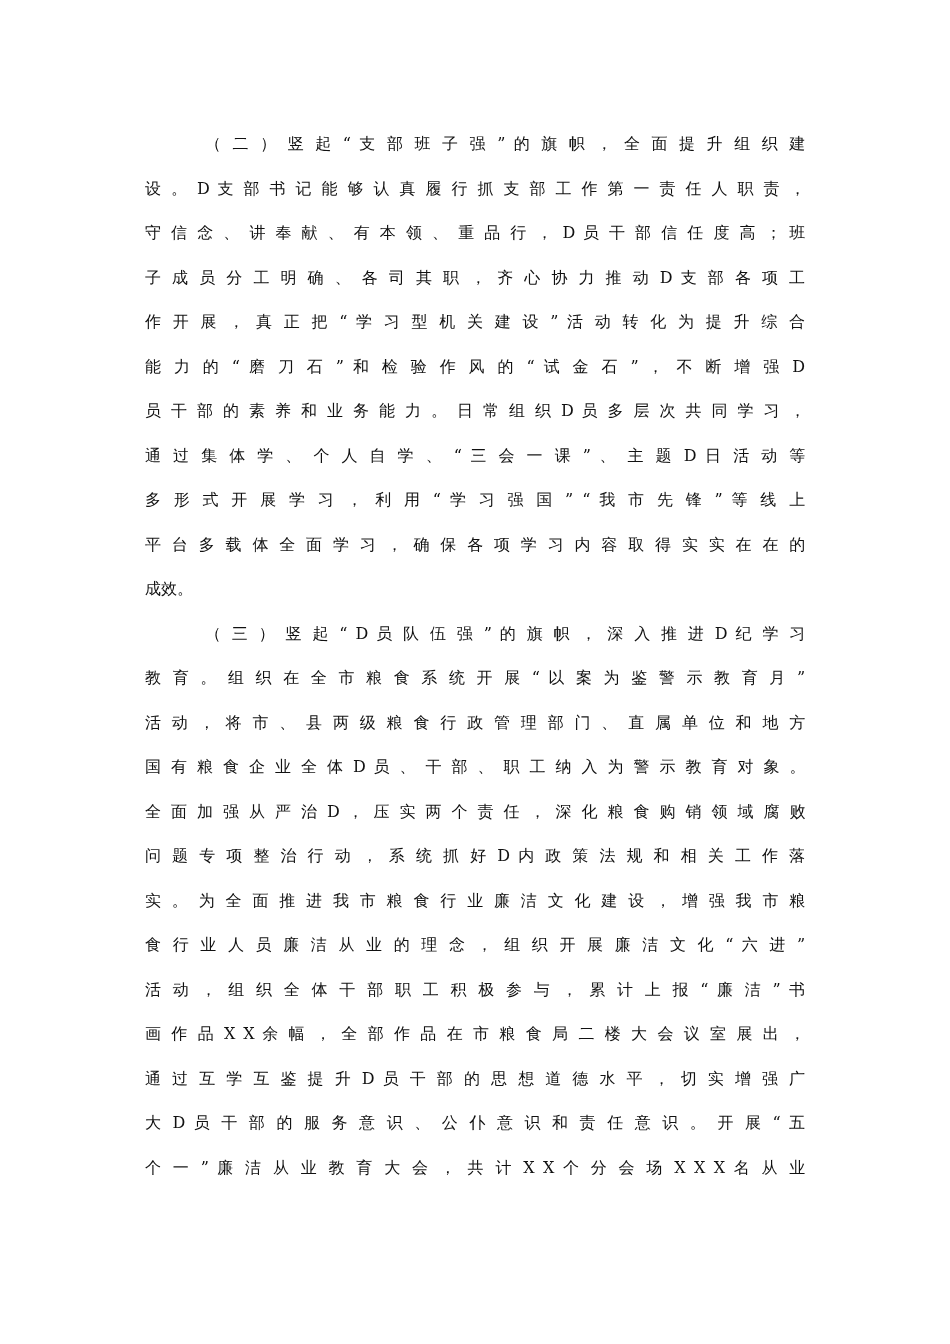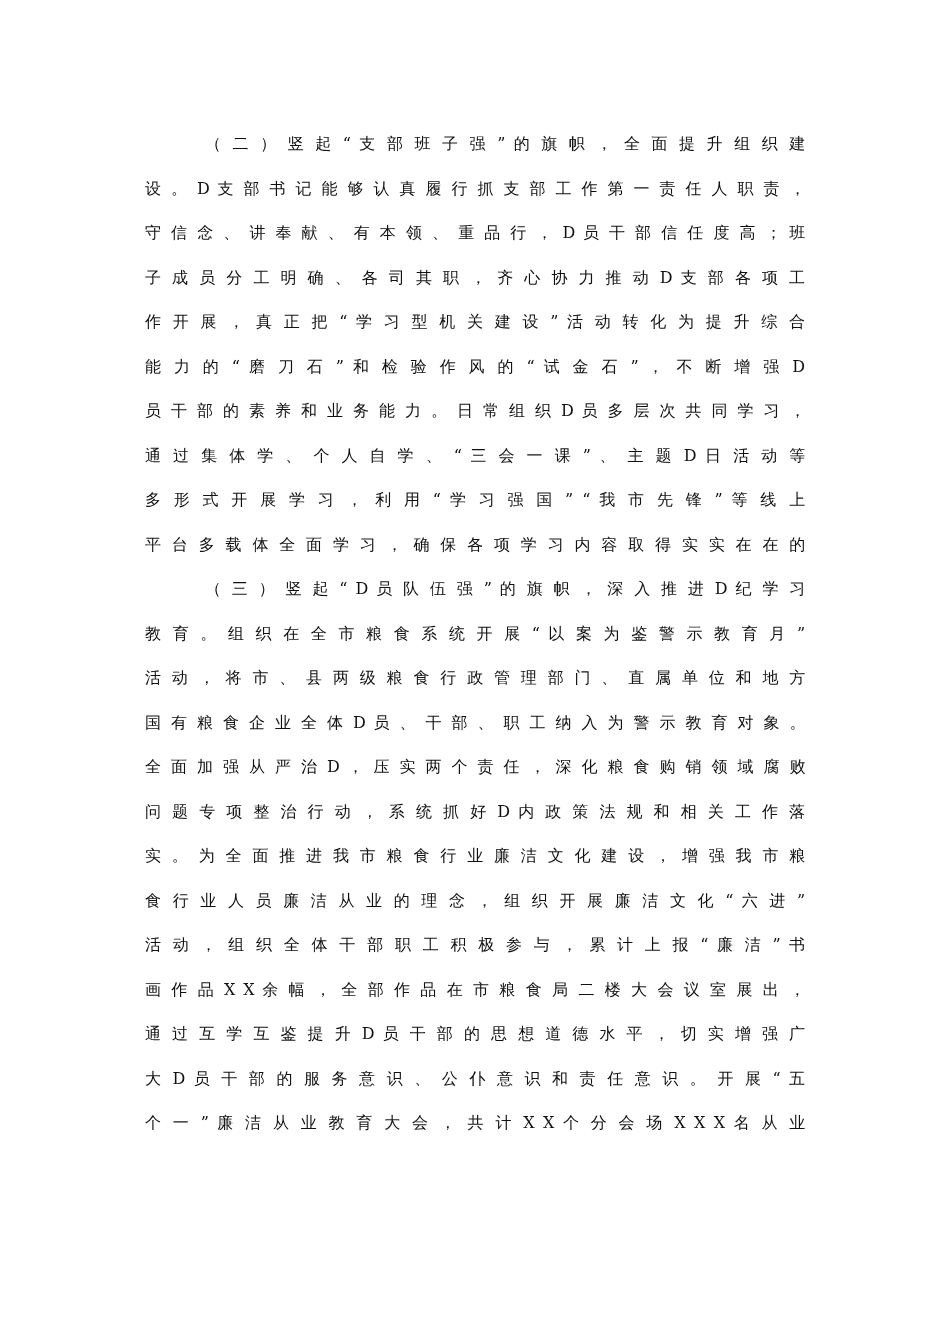--- a/index.html
+++ b/index.html
@@ -35,20 +35,21 @@
       <div class="line heading indent" style="white-space: normal;"><span class="seg">（</span> <span class="seg">二</span> <span class="seg">）</span> <span class="seg">竖</span> <span class="seg">起</span> <span class="seg">“</span> <span class="seg">支</span> <span class="seg">部</span> <span class="seg">班</span> <span class="seg">子</span> <span class="seg">强</span> <span class="seg">”</span> <span class="seg">的</span> <span class="seg">旗</span> <span class="seg">帜</span> <span class="seg">，</span> <span class="seg">全</span> <span class="seg">面</span> <span class="seg">提</span> <span class="seg">升</span> <span class="seg">组</span> <span class="seg">织</span> <span class="seg">建</span> </div>
       <div class="line" style="white-space: normal;"><span class="seg">设</span> <span class="seg">。</span> <span class="seg">D</span> <span class="seg">支</span> <span class="seg">部</span> <span class="seg">书</span> <span class="seg">记</span> <span class="seg">能</span> <span class="seg">够</span> <span class="seg">认</span> <span class="seg">真</span> <span class="seg">履</span> <span class="seg">行</span> <span class="seg">抓</span> <span class="seg">支</span> <span class="seg">部</span> <span class="seg">工</span> <span class="seg">作</span> <span class="seg">第</span> <span class="seg">一</span> <span class="seg">责</span> <span class="seg">任</span> <span class="seg">人</span> <span class="seg">职</span> <span class="seg">责</span> <span class="seg">，</span> </div>
       <div class="line" style="white-space: normal;"><span class="seg">守</span> <span class="seg">信</span> <span class="seg">念</span> <span class="seg">、</span> <span class="seg">讲</span> <span class="seg">奉</span> <span class="seg">献</span> <span class="seg">、</span> <span class="seg">有</span> <span class="seg">本</span> <span class="seg">领</span> <span class="seg">、</span> <span class="seg">重</span> <span class="seg">品</span> <span class="seg">行</span> <span class="seg">，</span> <span class="seg">D</span> <span class="seg">员</span> <span class="seg">干</span> <span class="seg">部</span> <span class="seg">信</span> <span class="seg">任</span> <span class="seg">度</span> <span class="seg">高</span> <span class="seg">；</span> <span class="seg">班</span> </div>
       <div class="line" style="white-space: normal;"><span class="seg">子</span> <span class="seg">成</span> <span class="seg">员</span> <span class="seg">分</span> <span class="seg">工</span> <span class="seg">明</span> <span class="seg">确</span> <span class="seg">、</span> <span class="seg">各</span> <span class="seg">司</span> <span class="seg">其</span> <span class="seg">职</span> <span class="seg">，</span> <span class="seg">齐</span> <span class="seg">心</span> <span class="seg">协</span> <span class="seg">力</span> <span class="seg">推</span> <span class="seg">动</span> <span class="seg">D</span> <span class="seg">支</span> <span class="seg">部</span> <span class="seg">各</span> <span class="seg">项</span> <span class="seg">工</span> </div>
       <div class="line" style="white-space: normal;"><span class="seg">作</span> <span class="seg">开</span> <span class="seg">展</span> <span class="seg">，</span> <span class="seg">真</span> <span class="seg">正</span> <span class="seg">把</span> <span class="seg">“</span> <span class="seg">学</span> <span class="seg">习</span> <span class="seg">型</span> <span class="seg">机</span> <span class="seg">关</span> <span class="seg">建</span> <span class="seg">设</span> <span class="seg">”</span> <span class="seg">活</span> <span class="seg">动</span> <span class="seg">转</span> <span class="seg">化</span> <span class="seg">为</span> <span class="seg">提</span> <span class="seg">升</span> <span class="seg">综</span> <span class="seg">合</span> </div>
       <div class="line" style="white-space: normal;"><span class="seg">能</span> <span class="seg">力</span> <span class="seg">的</span> <span class="seg">“</span> <span class="seg">磨</span> <span class="seg">刀</span> <span class="seg">石</span> <span class="seg">”</span> <span class="seg">和</span> <span class="seg">检</span> <span class="seg">验</span> <span class="seg">作</span> <span class="seg">风</span> <span class="seg">的</span> <span class="seg">“</span> <span class="seg">试</span> <span class="seg">金</span> <span class="seg">石</span> <span class="seg">”</span> <span class="seg">，</span> <span class="seg">不</span> <span class="seg">断</span> <span class="seg">增</span> <span class="seg">强</span> <span class="seg">D</span> </div>
       <div class="line" style="white-space: normal;"><span class="seg">员</span> <span class="seg">干</span> <span class="seg">部</span> <span class="seg">的</span> <span class="seg">素</span> <span class="seg">养</span> <span class="seg">和</span> <span class="seg">业</span> <span class="seg">务</span> <span class="seg">能</span> <span class="seg">力</span> <span class="seg">。</span> <span class="seg">日</span> <span class="seg">常</span> <span class="seg">组</span> <span class="seg">织</span> <span class="seg">D</span> <span class="seg">员</span> <span class="seg">多</span> <span class="seg">层</span> <span class="seg">次</span> <span class="seg">共</span> <span class="seg">同</span> <span class="seg">学</span> <span class="seg">习</span> <span class="seg">，</span> </div>
       <div class="line" style="white-space: normal;"><span class="seg">通</span> <span class="seg">过</span> <span class="seg">集</span> <span class="seg">体</span> <span class="seg">学</span> <span class="seg">、</span> <span class="seg">个</span> <span class="seg">人</span> <span class="seg">自</span> <span class="seg">学</span> <span class="seg">、</span> <span class="seg">“</span> <span class="seg">三</span> <span class="seg">会</span> <span class="seg">一</span> <span class="seg">课</span> <span class="seg">”</span> <span class="seg">、</span> <span class="seg">主</span> <span class="seg">题</span> <span class="seg">D</span> <span class="seg">日</span> <span class="seg">活</span> <span class="seg">动</span> <span class="seg">等</span> </div>
       <div class="line" style="white-space: normal;"><span class="seg">多</span> <span class="seg">形</span> <span class="seg">式</span> <span class="seg">开</span> <span class="seg">展</span> <span class="seg">学</span> <span class="seg">习</span> <span class="seg">，</span> <span class="seg">利</span> <span class="seg">用</span> <span class="seg">“</span> <span class="seg">学</span> <span class="seg">习</span> <span class="seg">强</span> <span class="seg">国</span> <span class="seg">”</span> <span class="seg">“</span> <span class="seg">我</span> <span class="seg">市</span> <span class="seg">先</span> <span class="seg">锋</span> <span class="seg">”</span> <span class="seg">等</span> <span class="seg">线</span> <span class="seg">上</span> </div>
       <div class="line" style="white-space: normal;"><span class="seg">平</span> <span class="seg">台</span> <span class="seg">多</span> <span class="seg">载</span> <span class="seg">体</span> <span class="seg">全</span> <span class="seg">面</span> <span class="seg">学</span> <span class="seg">习</span> <span class="seg">，</span> <span class="seg">确</span> <span class="seg">保</span> <span class="seg">各</span> <span class="seg">项</span> <span class="seg">学</span> <span class="seg">习</span> <span class="seg">内</span> <span class="seg">容</span> <span class="seg">取</span> <span class="seg">得</span> <span class="seg">实</span> <span class="seg">实</span> <span class="seg">在</span> <span class="seg">在</span> <span class="seg">的</span> </div>
+      <div class="line last">成效。</div>
     </div>
 
     <div>
       <div class="line heading indent" style="white-space: normal;"><span class="seg">（</span> <span class="seg">三</span> <span class="seg">）</span> <span class="seg">竖</span> <span class="seg">起</span> <span class="seg">“</span> <span class="seg">D</span> <span class="seg">员</span> <span class="seg">队</span> <span class="seg">伍</span> <span class="seg">强</span> <span class="seg">”</span> <span class="seg">的</span> <span class="seg">旗</span> <span class="seg">帜</span> <span class="seg">，</span> <span class="seg">深</span> <span class="seg">入</span> <span class="seg">推</span> <span class="seg">进</span> <span class="seg">D</span> <span class="seg">纪</span> <span class="seg">学</span> <span class="seg">习</span> </div>
       <div class="line" style="white-space: normal;"><span class="seg">教</span> <span class="seg">育</span> <span class="seg">。</span> <span class="seg">组</span> <span class="seg">织</span> <span class="seg">在</span> <span class="seg">全</span> <span class="seg">市</span> <span class="seg">粮</span> <span class="seg">食</span> <span class="seg">系</span> <span class="seg">统</span> <span class="seg">开</span> <span class="seg">展</span> <span class="seg">“</span> <span class="seg">以</span> <span class="seg">案</span> <span class="seg">为</span> <span class="seg">鉴</span> <span class="seg">警</span> <span class="seg">示</span> <span class="seg">教</span> <span class="seg">育</span> <span class="seg">月</span> <span class="seg">”</span> </div>
       <div class="line" style="white-space: normal;"><span class="seg">活</span> <span class="seg">动</span> <span class="seg">，</span> <span class="seg">将</span> <span class="seg">市</span> <span class="seg">、</span> <span class="seg">县</span> <span class="seg">两</span> <span class="seg">级</span> <span class="seg">粮</span> <span class="seg">食</span> <span class="seg">行</span> <span class="seg">政</span> <span class="seg">管</span> <span class="seg">理</span> <span class="seg">部</span> <span class="seg">门</span> <span class="seg">、</span> <span class="seg">直</span> <span class="seg">属</span> <span class="seg">单</span> <span class="seg">位</span> <span class="seg">和</span> <span class="seg">地</span> <span class="seg">方</span> </div>
       <div class="line" style="white-space: normal;"><span class="seg">国</span> <span class="seg">有</span> <span class="seg">粮</span> <span class="seg">食</span> <span class="seg">企</span> <span class="seg">业</span> <span class="seg">全</span> <span class="seg">体</span> <span class="seg">D</span> <span class="seg">员</span> <span class="seg">、</span> <span class="seg">干</span> <span class="seg">部</span> <span class="seg">、</span> <span class="seg">职</span> <span class="seg">工</span> <span class="seg">纳</span> <span class="seg">入</span> <span class="seg">为</span> <span class="seg">警</span> <span class="seg">示</span> <span class="seg">教</span> <span class="seg">育</span> <span class="seg">对</span> <span class="seg">象</span> <span class="seg">。</span> </div>
       <div class="line" style="white-space: normal;"><span class="seg">全</span> <span class="seg">面</span> <span class="seg">加</span> <span class="seg">强</span> <span class="seg">从</span> <span class="seg">严</span> <span class="seg">治</span> <span class="seg">D</span> <span class="seg">，</span> <span class="seg">压</span> <span class="seg">实</span> <span class="seg">两</span> <span class="seg">个</span> <span class="seg">责</span> <span class="seg">任</span> <span class="seg">，</span> <span class="seg">深</span> <span class="seg">化</span> <span class="seg">粮</span> <span class="seg">食</span> <span class="seg">购</span> <span class="seg">销</span> <span class="seg">领</span> <span class="seg">域</span> <span class="seg">腐</span> <span class="seg">败</span> </div>
       <div class="line" style="white-space: normal;"><span class="seg">问</span> <span class="seg">题</span> <span class="seg">专</span> <span class="seg">项</span> <span class="seg">整</span> <span class="seg">治</span> <span class="seg">行</span> <span class="seg">动</span> <span class="seg">，</span> <span class="seg">系</span> <span class="seg">统</span> <span class="seg">抓</span> <span class="seg">好</span> <span class="seg">D</span> <span class="seg">内</span> <span class="seg">政</span> <span class="seg">策</span> <span class="seg">法</span> <span class="seg">规</span> <span class="seg">和</span> <span class="seg">相</span> <span class="seg">关</span> <span class="seg">工</span> <span class="seg">作</span> <span class="seg">落</span> </div>
       <div class="line" style="white-space: normal;"><span class="seg">实</span> <span class="seg">。</span> <span class="seg">为</span> <span class="seg">全</span> <span class="seg">面</span> <span class="seg">推</span> <span class="seg">进</span> <span class="seg">我</span> <span class="seg">市</span> <span class="seg">粮</span> <span class="seg">食</span> <span class="seg">行</span> <span class="seg">业</span> <span class="seg">廉</span> <span class="seg">洁</span> <span class="seg">文</span> <span class="seg">化</span> <span class="seg">建</span> <span class="seg">设</span> <span class="seg">，</span> <span class="seg">增</span> <span class="seg">强</span> <span class="seg">我</span> <span class="seg">市</span> <span class="seg">粮</span> </div>

